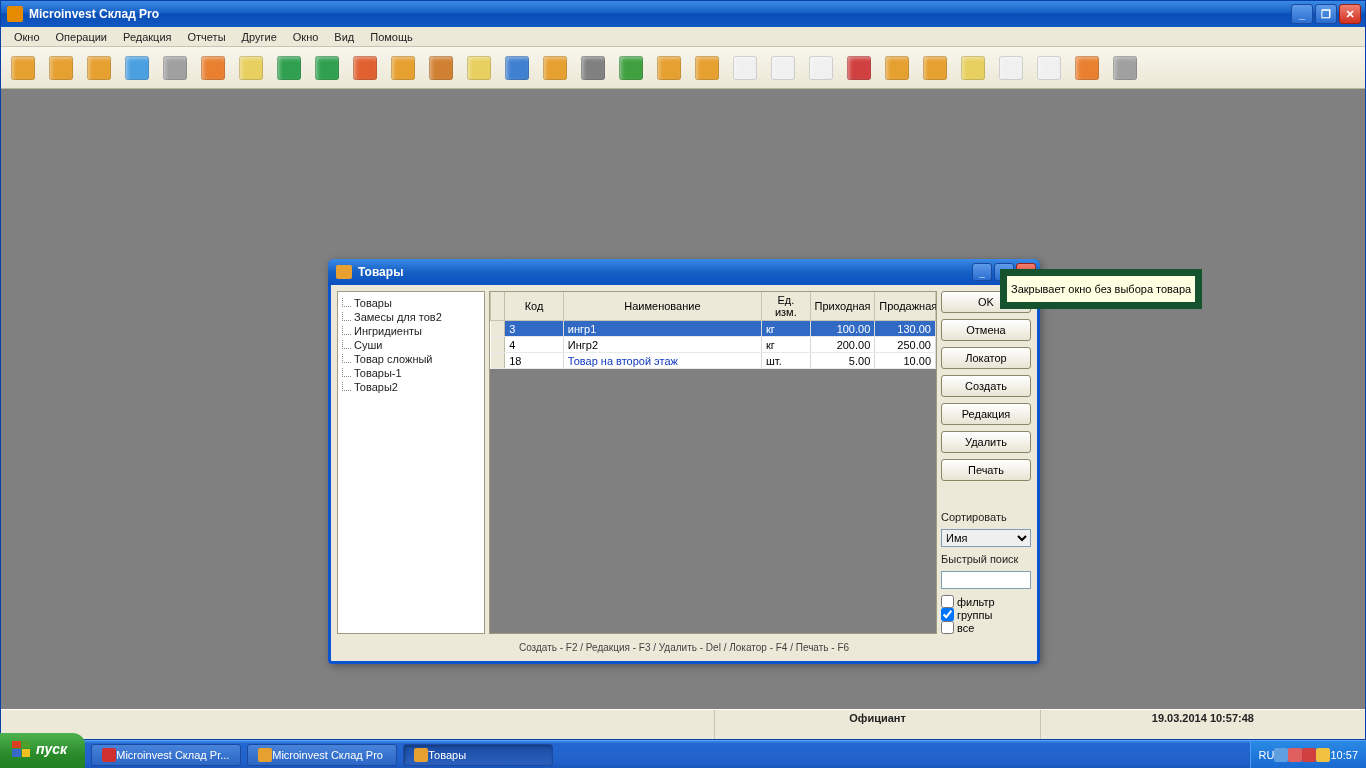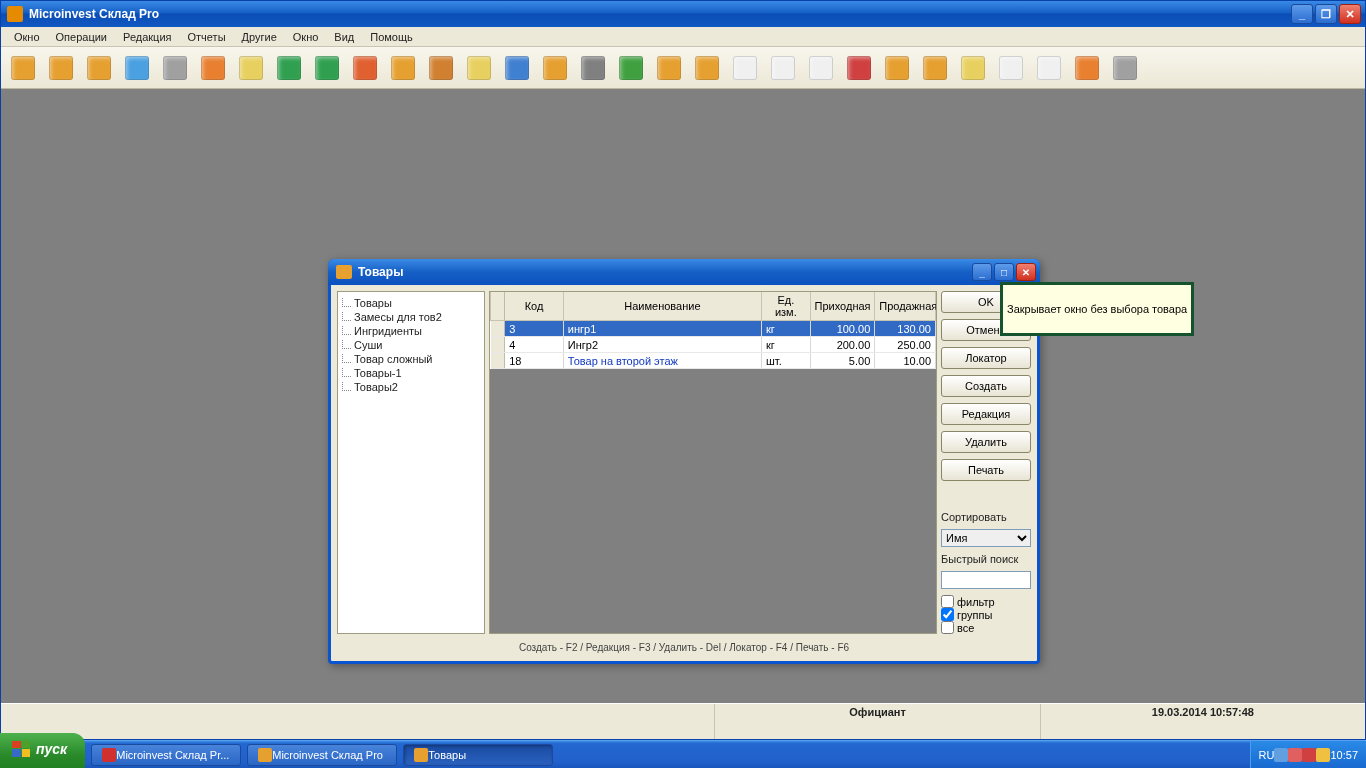--- a/index.html
+++ b/index.html
@@ -15,21 +15,21 @@
 
 .menu-bar { height: 20px; background: #ece9d8; display: flex; align-items: center; padding-left: 6px; gap: 2px; font-size: 11px; border-bottom: 1px solid #c8c4b2; }
 .menu-bar .menu-item { padding: 2px 7px; cursor: pointer; color: #222; }
 
 .toolbar { height: 42px; background: linear-gradient(to bottom,#f8f6ed,#ece8d6); border-bottom: 1px solid #bcb89c; display: flex; align-items: center; padding-left: 6px; gap: 6px; }
 .toolbar .tb-btn { width: 32px; height: 32px; border: 1px solid transparent; border-radius: 3px; display: flex; align-items: center; justify-content: center; cursor: pointer; }
 .toolbar .tb-icon { width: 24px; height: 24px; border-radius: 3px; position: relative; }
 
 .mdi-area { position: absolute; left: 0; top: 88px; right: 0; bottom: 18px; background: #808080; }
 
-.status-bar { position: absolute; left: 0; right: 0; bottom: 0; height: 36px; background: #ece9d8; border-top: 1px solid #fff; font-size: 11px; display: flex; }
+.status-bar { position: absolute; left: 0; right: 0; bottom: 0; height: 30px; background: #ece9d8; border-top: 1px solid #fff; font-size: 11px; display: flex; }
 .status-bar .cell { flex: 1; text-align: center; border-left: 1px solid #c8c4b2; line-height: 17px; color: #222; font-weight: bold; }
 .status-bar .cell:first-child { border-left: none; flex: 2.2; }
 
 
 .dialog { position: absolute; left: 327px; top: 170px; width: 712px; height: 405px; background: #ece9d8; border: 3px solid #0a54d0; border-radius: 6px 6px 4px 4px; box-shadow: 2px 2px 8px rgba(0,0,0,.35); }
 .dlg-title { height: 26px; margin: -3px -3px 0 -3px; background: linear-gradient(to bottom, #3a8ae6 0%, #1560c5 50%, #0b50c0 100%); border-radius: 6px 6px 0 0; display: flex; align-items: center; color: #fff; font-size: 12px; font-weight: bold; padding-left: 8px; }
 .dlg-title .t-icon { width: 16px; height: 14px; background: #e8a030; border-radius: 2px; margin-right: 6px; }
 .dlg-title .win-controls { margin-left: auto; display: flex; gap: 2px; padding-right: 4px; }
 .dlg-title .win-btn  { width: 20px; height: 18px; background: linear-gradient(to bottom,#5e9bea,#2a6dd0); border: 1px solid #1a4a9c; border-radius: 3px; color: #fff; font-size: 10px; display: flex; align-items: center; justify-content: center; cursor: pointer; }
 .dlg-title .win-btn.close { background: linear-gradient(to bottom,#f08070,#d03020); border-color: #a02010; }
@@ -53,21 +53,21 @@
 .btn { height: 22px; background: linear-gradient(to bottom,#fff,#e8e4d4); border: 1px solid #8a8668; border-radius: 3px; font-size: 11px; cursor: pointer; padding: 0 4px; }
 .side .sep { height: 18px; }
 .side label.lab { font-size: 11px; color: #222; }
 .side select, .side input[type=text] { width: 100%; font-size: 11px; height: 18px; border: 1px solid #7f9db9; }
 .side .chk { display: flex; align-items: center; gap: 3px; font-size: 11px; }
 .side .chk input { width: 13px; height: 13px; }
 
 .dlg-foot { height: 18px; text-align: center; font-size: 10px; color: #444; padding-top: 2px; }
 
 
-.tooltip { position: absolute; left: 1000px; top: 282px; background: #ffffe1; border: 3px solid #14532d; font-size: 11px; padding: 18px 4px; white-space: nowrap; z-index: 50; }
+.tooltip { position: absolute; left: 1000px; top: 269px; background: #ffffe1; border: 7px solid #14532d; font-size: 11px; padding: 7px 4px; white-space: nowrap; z-index: 50; }
 
 
 .taskbar { position: absolute; left: 0; bottom: 0; width: 1366px; height: 28px; background: linear-gradient(to bottom,#3a8ae6 0%,#2367d0 10%,#2160ca 80%,#1856bc 100%); display: flex; align-items: center; font-size: 11px; color: #fff; border-top: 1px solid #5aa0f0; }
 .start-btn { height: 44px; padding: 8px 18px 0 12px; background: linear-gradient(to bottom,#4db24d,#2a8a2a 50%,#1c7a1c); border-radius: 0 12px 12px 0; display: flex; font-weight: bold; font-style: italic; font-size: 14px; gap: 6px; cursor: pointer; }
 .start-btn .winlogo { width: 18px; height: 16px; display: grid; grid-template-columns: 1fr 1fr; grid-template-rows: 1fr 1fr; gap: 1px; }
 .start-btn .winlogo span:nth-child(1){background:#d84020;} .start-btn .winlogo span:nth-child(2){background:#4ca02c;} .start-btn .winlogo span:nth-child(3){background:#3868c8;} .start-btn .winlogo span:nth-child(4){background:#f0c020;}
 .task-btn { height: 22px; margin-left: 6px; padding: 0 10px; background: linear-gradient(to bottom,#4884da,#2a66c4); border: 1px solid #1a4aa0; border-radius: 3px; display: flex; align-items: center; cursor: pointer; min-width: 150px; }
 .task-btn.active { background: linear-gradient(to bottom,#1a4aa0,#2a62c0); box-shadow: inset 1px 1px 3px rgba(0,0,0,.3); }
 .task-btn .ticon { width: 14px; height: 14px; background: #e8a030; border-radius: 2px; }
 .tray { margin-left: auto; height: 28px; background: linear-gradient(to bottom,#2a8ae6,#1868d0); border-left: 1px solid #4aa0f0; display: flex; align-items: center; padding: 0 8px; gap: 0; font-size: 11px; }

